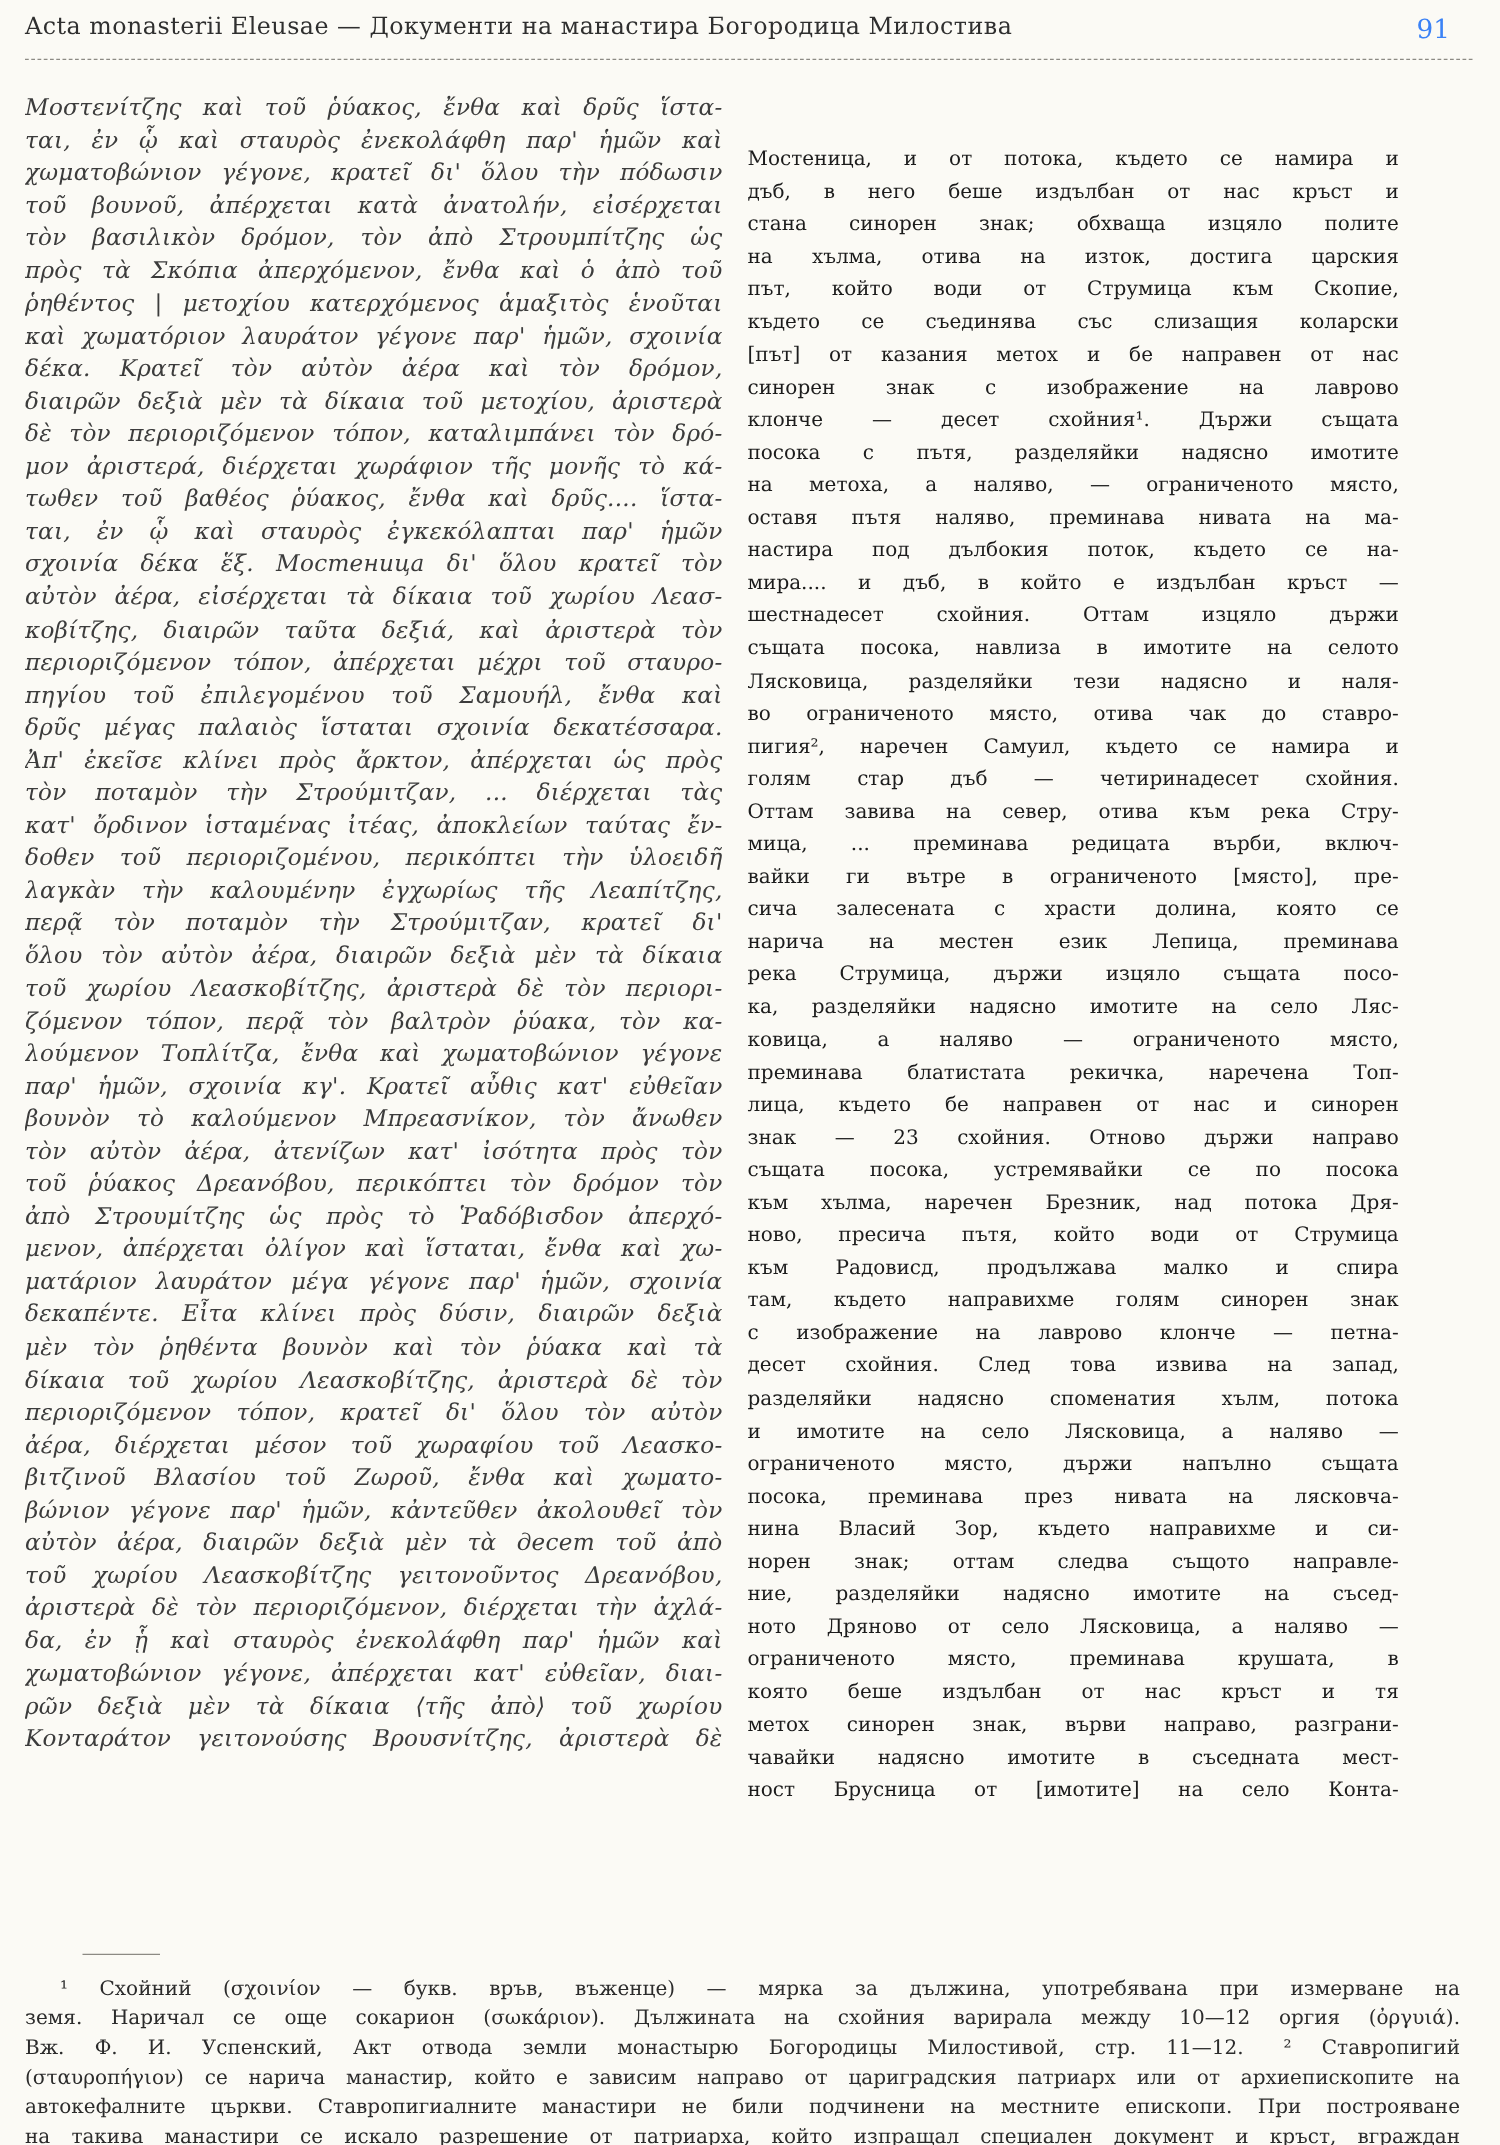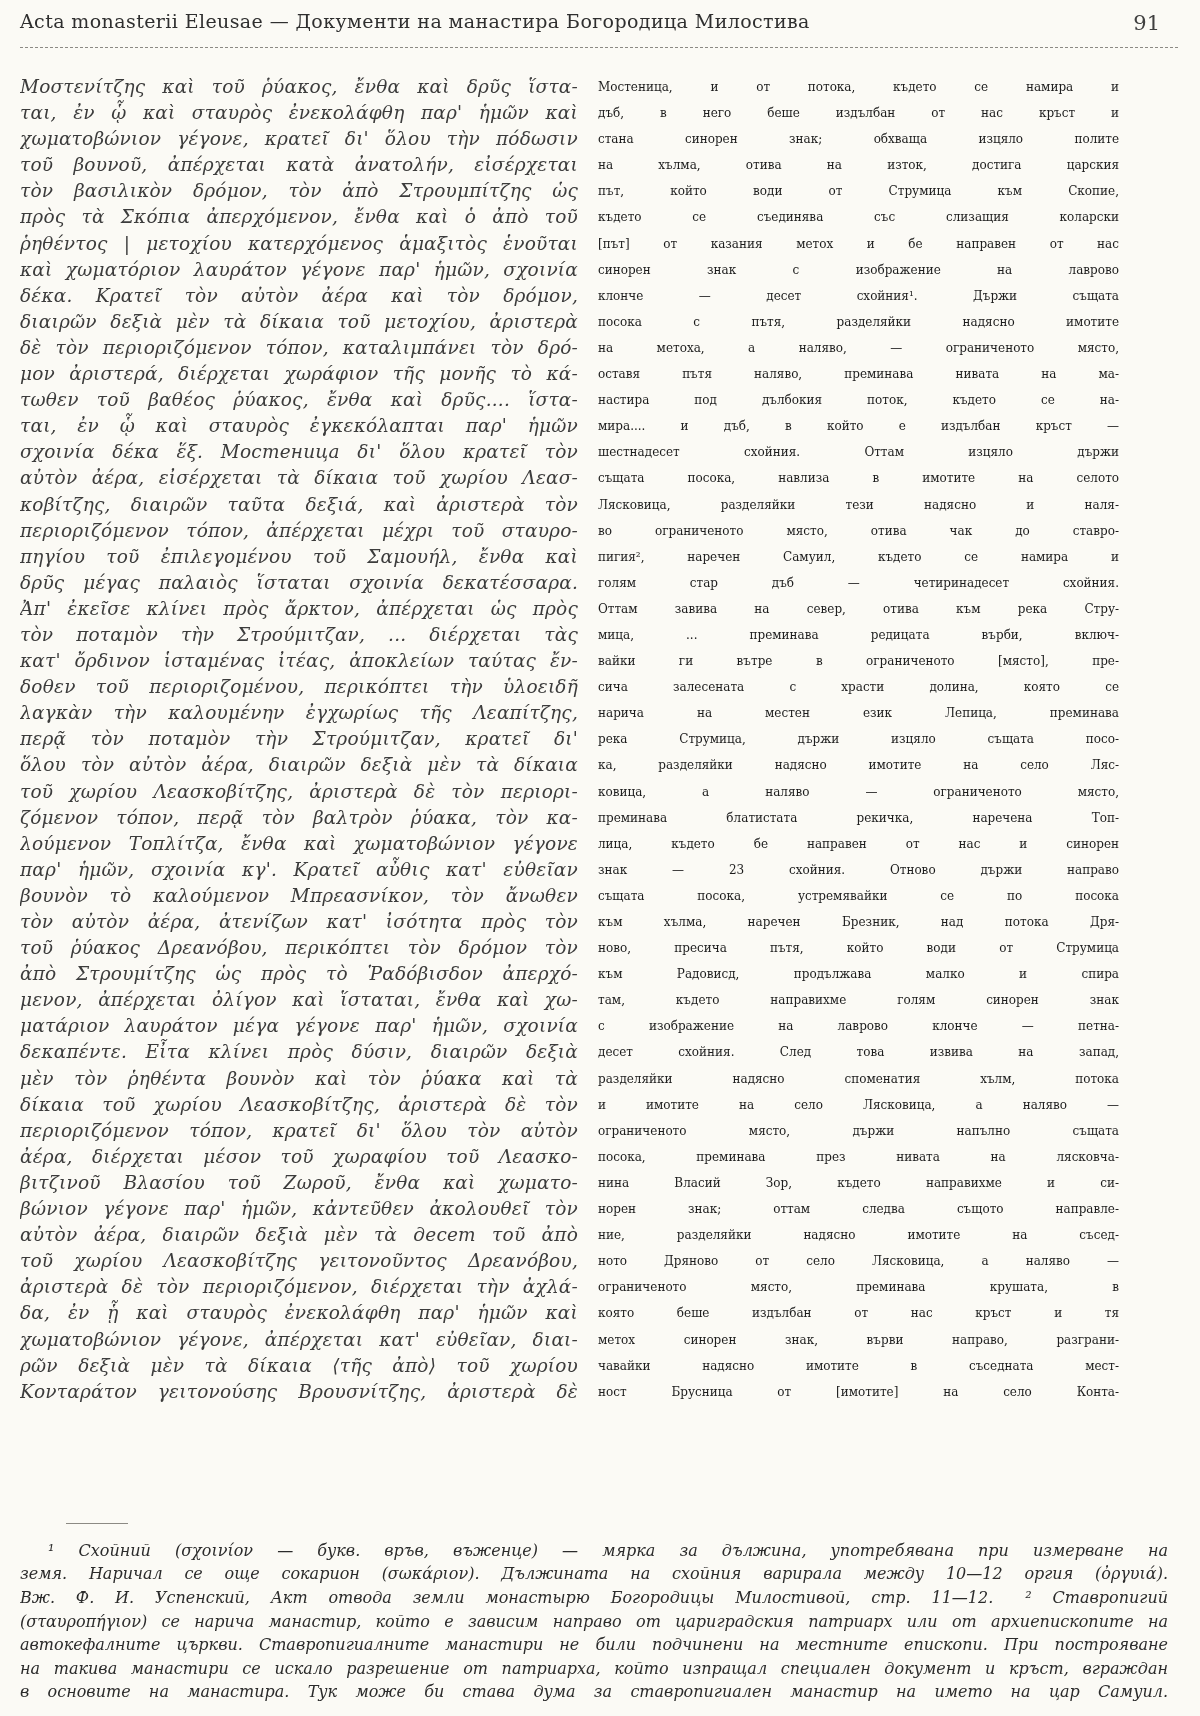--- a/index.html
+++ b/index.html
@@ -15,41 +15,42 @@
 
   
   .runhead { position: relative; height: 28px; }
   .runhead-title {
     position: absolute; left: 0; right: 120px;
     font-size: 19px; letter-spacing: 0.4px; color: #2f2f2f;
     white-space: nowrap;
   }
   .runhead-page {
     position: absolute; right: 18px; top: 1px;
-    font-size: 21px; color: #404040;
+    font-size: 21px; color: #3b82f6;
   }
   .runhead-rule {
     border: 0; border-top: 1.5px dashed #8c8a84;
     margin: 9px 0 0 0;
   }
 
   
   .columns { display: flex; gap: 20px; margin-top: 26px; }
   .column { box-sizing: border-box; }
   .col-greek {
     width: 558px;
     font-style: italic;
     font-size: 18.5px;
     color: #3c3c3c;
     letter-spacing: 0.2px;
   }
   .col-bulg {
     width: 521px;
-    font-size: 12px;
+    font-size: 16px;
     color: #1c1c1c;
+    margin-top: 40px;
   }
   .line {
     height: 26.1px; line-height: 26.1px;
     text-align: justify; text-align-last: justify;
     overflow: hidden; white-space: nowrap;
   }
   .line { white-space: normal; } 
 
   
   .fnsep {
@@ -58,21 +59,20 @@
   }
   .footnotes {
     margin-top: 15px;
     font-size: 16px; color: #2b2b2b;
     width: 1148px;
   }
   .fn-line {
     height: 23.6px; line-height: 23.6px;
     text-align: justify; text-align-last: justify;
     overflow: hidden;
-    font-style: italic;
   }
   .footnotes .fn-line:first-child { text-indent: 28px; }
 </style>
 </head>
 <body>
 
 <div class="page">
 
   <div class="runhead">
     <div class="runhead-title">Acta monasterii Eleusae — Документи на манастира Богородица Милостива</div>

